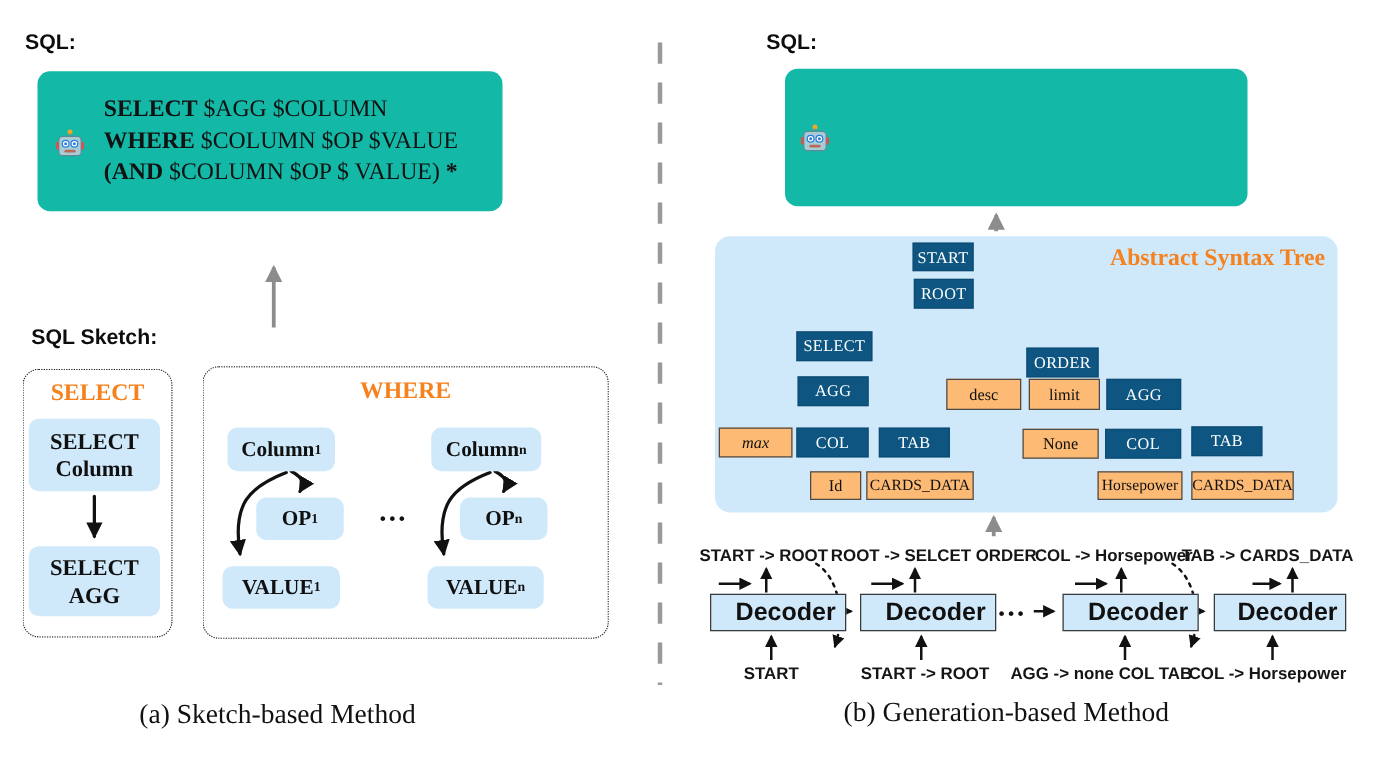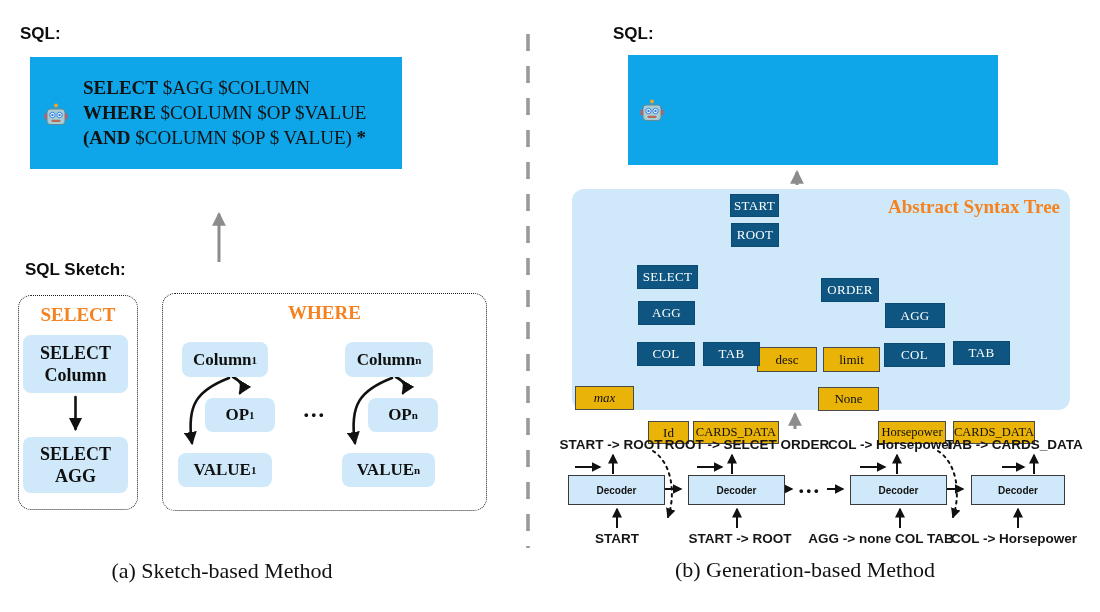--- a/index.html
+++ b/index.html
@@ -1,42 +1,42 @@
 <!DOCTYPE html>
 <html><head>
 <meta charset="utf-8">
 <style>
   html,body{margin:0;padding:0;background:#ffffff;}
   #canvas{position:relative;width:1100px;height:612px;background:#ffffff;overflow:hidden;
           font-family:"Liberation Serif", serif;color:#111;}
   .lbl-sans{position:absolute;font-family:"Liberation Sans", sans-serif;font-weight:bold;
             font-size:17px;color:#0d0d0d;white-space:nowrap;}
-  .bluebox{position:absolute;background:#0ea5e9;border-radius:0;}
+  .bluebox{position:absolute;background:#14b8a6;border-radius:10px;}
   .sqltext{position:absolute;font-size:19px;line-height:25px;white-space:nowrap;color:#121212;}
   .sqltext .b{font-weight:bold;}
   .robot{position:absolute;width:24px;height:24px;display:block;}
   .dashbox{position:absolute;border:1.6px dotted #222;border-radius:13px;background:transparent;}
   .grouptitle{position:absolute;top:8px;left:0;right:0;text-align:center;color:#f5821f;
               font-weight:bold;font-size:19px;font-family:"Liberation Serif", serif;}
   .bbox{position:absolute;background:#cfe9fa;border-radius:8px;display:flex;align-items:center;
         justify-content:center;font-weight:bold;font-size:18px;white-space:pre-line;text-align:center;
         line-height:1.25;color:#101010;}
   .bbox sub{font-size:11px;line-height:0;}
   .dots{position:absolute;font-family:"Liberation Sans", sans-serif;font-weight:bold;
         font-size:13px;letter-spacing:3px;color:#111;white-space:nowrap;}
   .caption{position:absolute;font-size:22px;color:#111;white-space:nowrap;transform:translateX(-50%);}
   .astpanel{position:absolute;background:#cfe9fa;border-radius:12px;}
   .asttitle{position:absolute;color:#f5821f;font-weight:bold;font-size:19px;white-space:nowrap;}
   .node{position:absolute;display:flex;align-items:center;justify-content:center;
         font-family:"Liberation Serif", serif;white-space:nowrap;}
   .node.dark{background:#0e5681;border:1.2px solid #07355455;color:#ffffff;font-size:13px;letter-spacing:.3px;}
-  .node.light{background:#eab308;border:1.3px solid #4a4a4a;color:#101010;font-size:13px;margin-top:44px;}
+  .node.light{background:#fdba74;border:1.3px solid #4a4a4a;color:#101010;font-size:13px;}
   .decoder{position:absolute;background:#cfe9fa;border:1.6px solid #3a3a3a;display:flex;
            align-items:center;justify-content:center;font-family:"Liberation Sans", sans-serif;
-           font-weight:bold;font-size:10px;color:#111;}
+           font-weight:bold;font-size:20px;color:#111;padding-left:12px;}
   .dlabel{position:absolute;font-family:"Liberation Sans", sans-serif;font-size:13.5px;font-weight:600;
           color:#151515;white-space:nowrap;transform:translateX(-50%);}
   svg.overlay{position:absolute;left:0;top:0;pointer-events:none;}
 </style>
 </head>
 <body>
 
 <div id="canvas">
 
   <svg class="overlay" width="1100" height="612">

